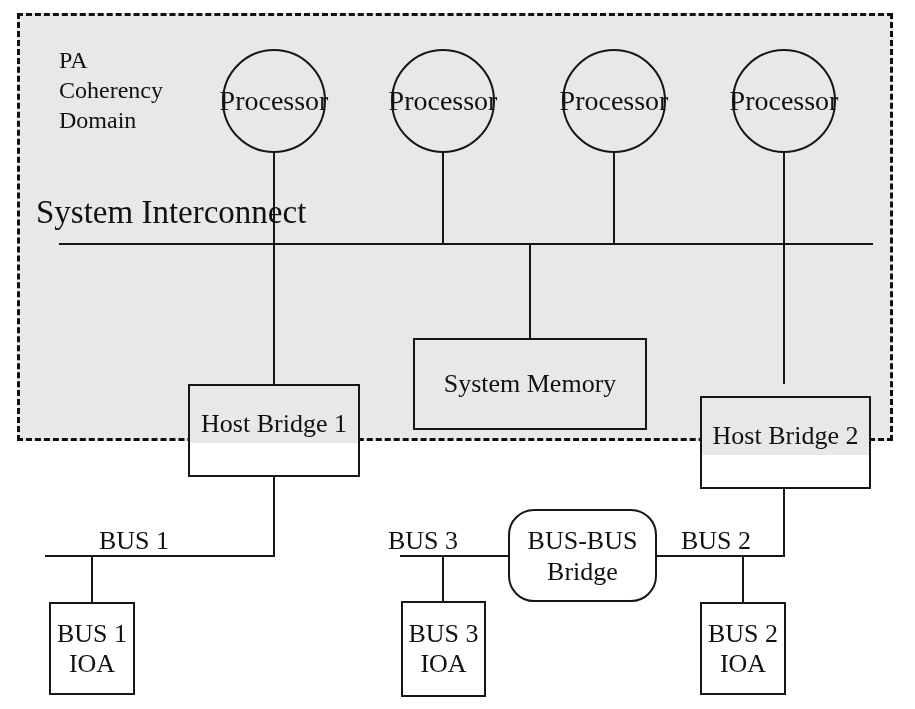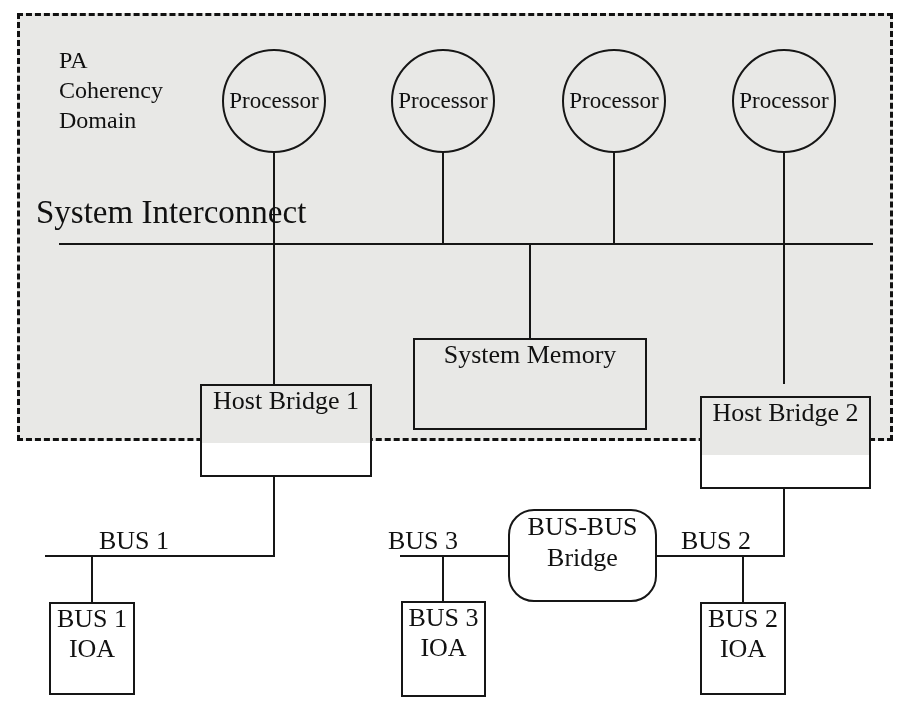--- a/index.html
+++ b/index.html
@@ -8,47 +8,47 @@
     font-family:"Liberation Serif","DejaVu Serif",serif;color:#111111;overflow:hidden;
   }
   .abs{position:absolute;box-sizing:border-box;}
   
   .domain-box{left:17px;top:13px;width:876px;height:428px;border:3px dashed #111;background:#e8e8e6;z-index:1;}
   .domain-label{left:59px;top:45px;font-size:24px;line-height:30px;z-index:4;}
   .interconnect-label{left:36px;top:194px;font-size:33px;z-index:4;}
   
   .proc{top:49px;width:104px;height:104px;border:2px solid #161616;border-radius:50%;
         background:#e8e8e6;display:flex;align-items:center;justify-content:center;
-        font-size:23px;z-index:3;text-align:center;}
+        font-size:28px;z-index:3;text-align:center;}
   .proc1{left:222px;} .proc2{left:391px;} .proc3{left:562px;} .proc4{left:732px;}
   
   .vline{width:2px;background:#161616;z-index:2;}
   .hline{height:2px;background:#161616;z-index:2;}
   .v-proc1{left:273px;top:152px;height:232px;}
   .v-proc2{left:442px;top:152px;height:93px;}
   .v-proc3{left:613px;top:152px;height:93px;}
   .v-proc4{left:783px;top:152px;height:232px;}
   .v-mem{left:529px;top:244px;height:94px;}
   .v-hb1{left:273px;top:477px;height:80px;}
   .v-hb2{left:783px;top:477px;height:80px;}
   .v-ioa1{left:91px;top:556px;height:47px;}
   .v-ioa3{left:442px;top:556px;height:47px;}
   .v-ioa2{left:742px;top:556px;height:47px;}
   .interconnect-line{left:59px;top:243px;width:814px;}
   .bus1-line{left:45px;top:555px;width:230px;}
   .bus3-line{left:400px;top:555px;width:108px;}
   .bus2-line{left:655px;top:555px;width:130px;}
   
-  .node{border:2px solid #161616;display:flex;align-items:flex-start;justify-content:center;
+  .node{border:2px solid #161616;display:flex;align-items:center;justify-content:center;
         text-align:center;z-index:3;font-size:26px;}
   .memory-box{left:413px;top:338px;width:234px;height:92px;background:#e8e8e6;}
   .hb-box{width:172px;height:93px;
         background:linear-gradient(to bottom,#e8e8e6 0px,#e8e8e6 57px,#ffffff 57px,#ffffff 100%);
         padding-bottom:14px;}
-  .hb1-box{left:200px;top:384px;}
+  .hb1-box{left:188px;top:384px;}
   .hb2-box{left:700px;top:384px;width:171px;margin-top:12px;}
   .bridge-box{left:508px;top:509px;width:149px;height:93px;background:#ffffff;line-height:31px;border-radius:26px;}
   .ioa-box{width:86px;height:93px;background:#ffffff;line-height:30px;}
   .ioa1-box{left:49px;top:602px;}
   .ioa3-box{left:401px;top:601px;height:96px;width:85px;}
   .ioa2-box{left:700px;top:602px;}
   
   .bus-label{top:526px;font-size:26px;z-index:4;transform:translateX(-50%);white-space:nowrap;}
   .bus1-label{left:134px;} .bus3-label{left:423px;} .bus2-label{left:716px;}
 </style>

